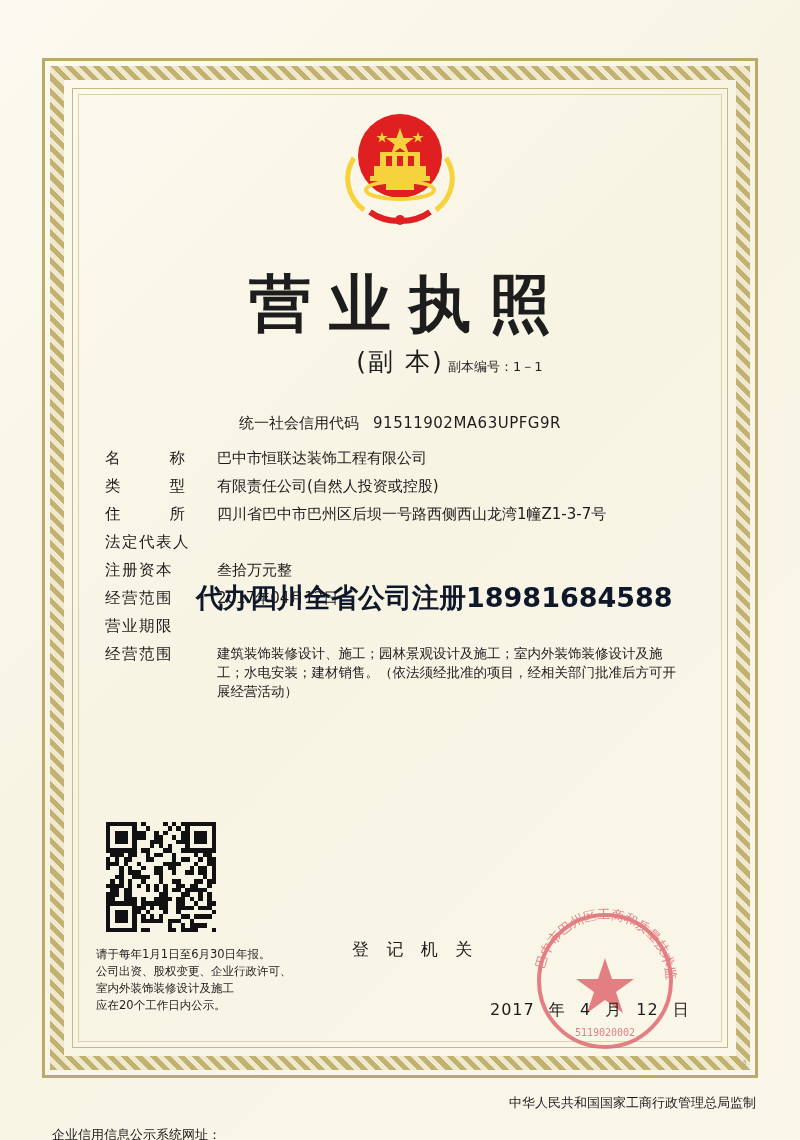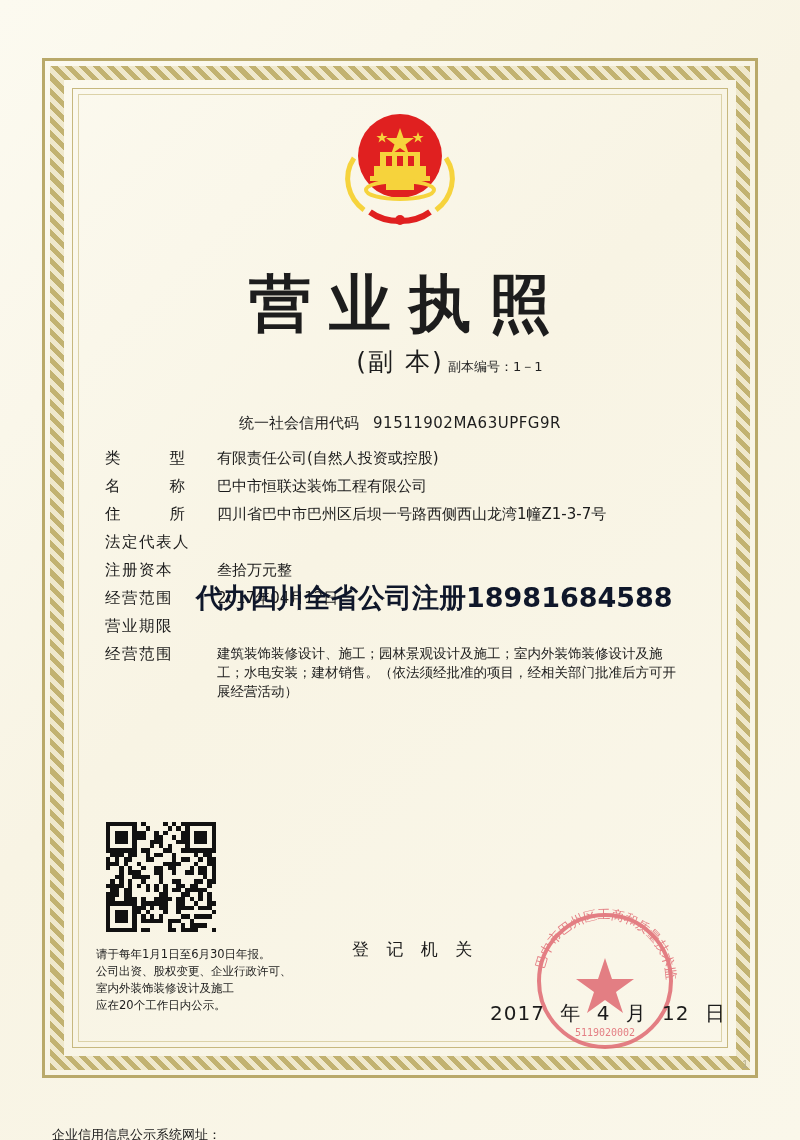--- a/index.html
+++ b/index.html
@@ -194,21 +194,21 @@
     position: absolute;
     left: 520px; top: 896px;
     width: 170px; height: 170px;
     opacity: 0.85;
   }
 
   
   .date-line {
     position: absolute;
     left: 486px; top: 1000px;
-    font-size: 20px;
+    font-size: 16px;
     color: #1b1b1b;
     font-family: "DejaVu Sans", "Liberation Sans", sans-serif;
     letter-spacing: 1px;
   }
   .date-line span { margin: 0 4px; }
 
   
   .faint-url {
     position: absolute;
     left: 0; top: 1062px;
@@ -282,26 +282,26 @@
   <div class="title">营业执照</div>
   <div class="subtitle">(副 本)</div>
   <div class="copy-no">副本编号：1－1</div>
 
   <div class="credit-code">
     <span>统一社会信用代码</span><span class="code">91511902MA63UPFG9R</span>
   </div>
 
   <div class="fields">
     <div class="row">
+      <div class="label">名　　称</div>
+      <div class="value">巴中市恒联达装饰工程有限公司</div>
+    </div>
+    <div class="row">
       <div class="label">类　　型</div>
       <div class="value">有限责任公司(自然人投资或控股)</div>
-    </div>
-    <div class="row">
-      <div class="label">名　　称</div>
-      <div class="value">巴中市恒联达装饰工程有限公司</div>
     </div>
     <div class="row">
       <div class="label">住　　所</div>
       <div class="value">四川省巴中市巴州区后坝一号路西侧西山龙湾1幢Z1-3-7号</div>
     </div>
     <div class="row">
       <div class="label tight">法定代表人</div>
     </div>
     <div class="row">
       <div class="label tight">注册资本</div>
@@ -981,13 +981,14 @@
     <span>年</span>
     <span>4</span>
     <span>月</span>
     <span>12</span>
     <span>日</span>
   </div>
 
   <div class="corner-mark">1</div>
 
   <div class="footer-left">企业信用信息公示系统网址：</div>
+  <div class="footer-right">中华人民共和国国家工商行政管理总局监制</div>
 </div>
 
 </body></html>

